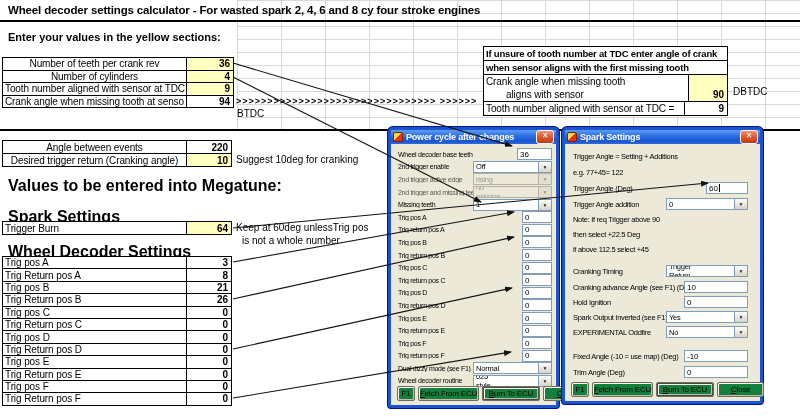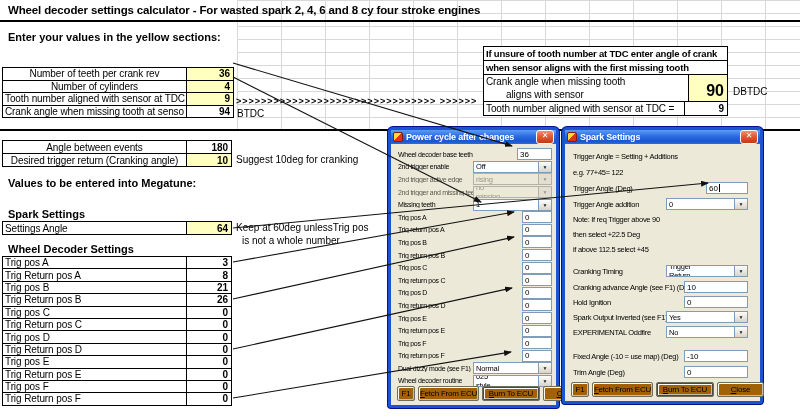--- a/index.html
+++ b/index.html
@@ -8,21 +8,21 @@
   
   .gridbg{position:absolute;left:237px;top:0;width:563px;height:130px;z-index:0;
     background-image:
       repeating-linear-gradient(to right,#d8d8d8 0 1px,transparent 1px 44px),
       repeating-linear-gradient(to bottom,#d8d8d8 0 1px,transparent 1px 13px);}
   .sheet{position:absolute;inset:0;z-index:1;}
   .sheet-title{position:absolute;left:8px;top:4px;font-size:11.5px;font-weight:bold;letter-spacing:-0.15px;white-space:nowrap;}
   .rule{position:absolute;left:0;width:800px;height:2px;background:#000;}
   .rule1{top:20px;} .rule2{top:129px;}
   .enter-note{position:absolute;left:8px;top:31px;font-size:11px;font-weight:bold;}
-  .hdr{position:absolute;left:8px;font-size:11px;font-weight:bold;white-space:nowrap;}
+  .hdr{position:absolute;left:8px;font-size:16px;font-weight:bold;white-space:nowrap;}
   .tbl{position:absolute;border-top:1px solid #000;border-left:1px solid #000;background:#fff;}
   .trow{display:flex;}
   .tcell{border-right:1px solid #000;border-bottom:1px solid #000;box-sizing:border-box;
          font-size:10px;white-space:nowrap;overflow:hidden;display:flex;align-items:center;letter-spacing:-0.1px;}
   .lblc{width:184px;padding:0 2px;}
   .valc{width:47px;justify-content:flex-end;padding:0 3px;font-weight:bold;}
   .tbl2 .valc{width:45px;}
   .cen{justify-content:center;}
   .yel{background:#ffffc0;}
   .rh{height:12.6px;} .rh2{height:13px;} .rh3{height:12.4px;}
@@ -33,21 +33,21 @@
   
   .ibox{position:absolute;left:483px;top:46px;width:245px;border:1px solid #000;background:#fff;box-sizing:border-box;}
   .ib-line{height:13px;border-bottom:1px solid #000;font-size:9.5px;font-weight:bold;letter-spacing:-0.2px;
            display:flex;align-items:center;padding:0 2px;white-space:nowrap;overflow:hidden;}
   .ib-line2{border-bottom:none;}
   .ib-main{display:flex;border-top:1px solid #000;gap:28px;}
   .ib-main-lbl{width:199px;font-size:10px;letter-spacing:-0.1px;}
   .ib-main-lbl div{height:13px;display:flex;align-items:center;padding:0 2px;white-space:nowrap;}
   .ib-main-lbl .ind{padding-left:22px;}
   .ib-val{width:44px;border-left:1px solid #000;background:#ffffc0;display:flex;align-items:flex-end;
-          justify-content:flex-end;font-size:16px;font-weight:bold;padding:0 3px 1px 0;box-sizing:border-box;}
+          justify-content:flex-end;font-size:10px;font-weight:bold;padding:0 3px 1px 0;box-sizing:border-box;}
   .ib-r5{display:flex;border-top:1px solid #000;height:13px;}
   .ib-r5-lbl{width:199px;font-size:10px;display:flex;align-items:center;padding:0 2px;white-space:nowrap;overflow:hidden;letter-spacing:-0.1px;}
   .ib-r5-val{width:44px;border-left:1px solid #000;display:flex;align-items:center;justify-content:flex-end;
              font-size:10px;font-weight:bold;padding:0 3px;box-sizing:border-box;}
   
   .dlg{position:absolute;z-index:10;background:#ece9d8;border:3px solid #1c53cf;border-radius:5px 5px 3px 3px;
        box-shadow:0 0 0 1px #00138c;box-sizing:border-box;}
   .titlebar{height:14px;display:flex;align-items:center;gap:3px;padding:0 2px;border-radius:2px 2px 0 0;
             background:linear-gradient(180deg,#5a9cf5 0%,#2b6be2 45%,#1a55cc 80%,#2b6be2 100%);}
   .titlebar .cap{color:#fff;font-size:9px;font-weight:bold;letter-spacing:-0.2px;white-space:nowrap;overflow:hidden;}
@@ -66,21 +66,21 @@
   .caret{width:1px;height:8px;background:#000;margin-left:1px;}
   .sel{background:#fff;border:1px solid #7f9db9;box-sizing:border-box;height:12px;flex:none;
        font-size:7.5px;letter-spacing:-0.2px;display:flex;align-items:center;padding-left:2px;overflow:hidden;gap:36px;}
   .sel .arr{margin-left:auto;width:12px;align-self:stretch;flex:none;border-left:1px solid #7f9db9;
             background:linear-gradient(180deg,#fdfdfb,#d8d4c8);display:flex;align-items:center;justify-content:center;
             font-size:5px;color:#222;letter-spacing:0;}
   .sel.dis{background:#ece9d8;color:#9d9a8b;border-color:#b5b2a5;}
   .sel.dis .arr{border-left-color:#b5b2a5;background:#e2dfd0;color:#98958a;}
   .w79{width:79px;} .w35{width:35px;} .w30{width:30px;} .w82{width:82px;} .w64{width:64px;} .w42{width:42px;}
   .dbtns{position:absolute;left:6px;right:5px;bottom:4px;display:flex;gap:3px;align-items:center;}
-  .btn{height:15px;background:#a16207;border:1px solid #6f6d5e;border-radius:2px;box-sizing:border-box;
+  .btn{height:15px;background:#15803d;border:1px solid #6f6d5e;border-radius:2px;box-sizing:border-box;
        box-shadow:inset 1px 1px 0 #fffef5,inset -1px -1px 0 #c2bda9;font-size:8px;letter-spacing:-0.2px;
        display:flex;align-items:center;justify-content:center;padding:0 4px;cursor:default;flex:none;}
   .btn .bl{display:block;white-space:nowrap;}
   .u1 .bl::first-letter{text-decoration:underline;}
   .btn-default{box-shadow:inset 0 0 0 1px #4a4a42,inset 2px 2px 0 #fffef5,inset -2px -2px 0 #c2bda9;}
   .btn-close{margin-left:auto;}
   .bw-f1{width:18px;} .bw-fetch{width:61px;} .bw-burn{width:58px;} .bw-close{width:47px;}
   
   .d2 .dtext{font-size:7.5px;letter-spacing:-0.3px;white-space:nowrap;height:12px;display:flex;align-items:center;}
   .d2 .drow{height:14px;}
@@ -91,21 +91,21 @@
 </style>
 </head>
 <body>
 
 <div class="gridbg"></div>
 <div class="sheet">
   <div class="sheet-title">Wheel decoder settings calculator - For wasted spark 2, 4, 6 and 8 cy four stroke engines</div>
   <div class="rule rule1"></div>
   <div class="enter-note">Enter your values in the yellow sections:</div>
 
-  <div class="tbl" style="left:2px;top:67px;">
+  <div class="tbl" style="left:2px;top:57px;">
     <div class="trow">
         <div class="tcell lblc cen rh">Number of teeth per crank rev</div>
         <div class="tcell valc yel rh">36</div>
       </div>
     <div class="trow">
         <div class="tcell lblc cen rh">Number of cylinders</div>
         <div class="tcell valc yel rh">4</div>
       </div>
     <div class="trow">
         <div class="tcell lblc rh">Tooth number aligned with sensor at TDC</div>
@@ -134,35 +134,35 @@
       <div class="ib-r5-val">9</div>
     </div>
   </div>
   <div class="unit" style="left:733px;top:86px;">DBTDC</div>
 
   <div class="rule rule2"></div>
 
   <div class="tbl tbl2" style="left:2px;top:140px;">
     <div class="trow">
         <div class="tcell lblc cen rh2">Angle between events</div>
-        <div class="tcell valc rh2">180</div>
+        <div class="tcell valc rh2">220</div>
       </div>
     <div class="trow">
         <div class="tcell lblc cen rh2">Desired trigger return (Cranking angle)</div>
         <div class="tcell valc yel rh2">10</div>
       </div>
   </div>
   <div class="sidenote" style="left:236px;top:154px;">Suggest 10deg for cranking</div>
 
   <div class="hdr" style="top:177px;">Values to be entered into Megatune:</div>
   <div class="hdr" style="top:208px;">Spark Settings</div>
 
   <div class="tbl tbl2" style="left:2px;top:221px;">
     <div class="trow">
-        <div class="tcell lblc rh2">Settings Angle</div>
+        <div class="tcell lblc rh2">Trigger Burn</div>
         <div class="tcell valc yel rh2">64</div>
       </div>
   </div>
   <div class="sidenote" style="left:236px;top:222px;">Keep at 60deg unlessTrig pos</div>
   <div class="sidenote" style="left:242px;top:235px;">is not a whole number</div>
 
   <div class="hdr" style="top:243px;">Wheel Decoder Settings</div>
 
   <div class="tbl tbl2" style="left:2px;top:256px;">
     <div class="trow">

